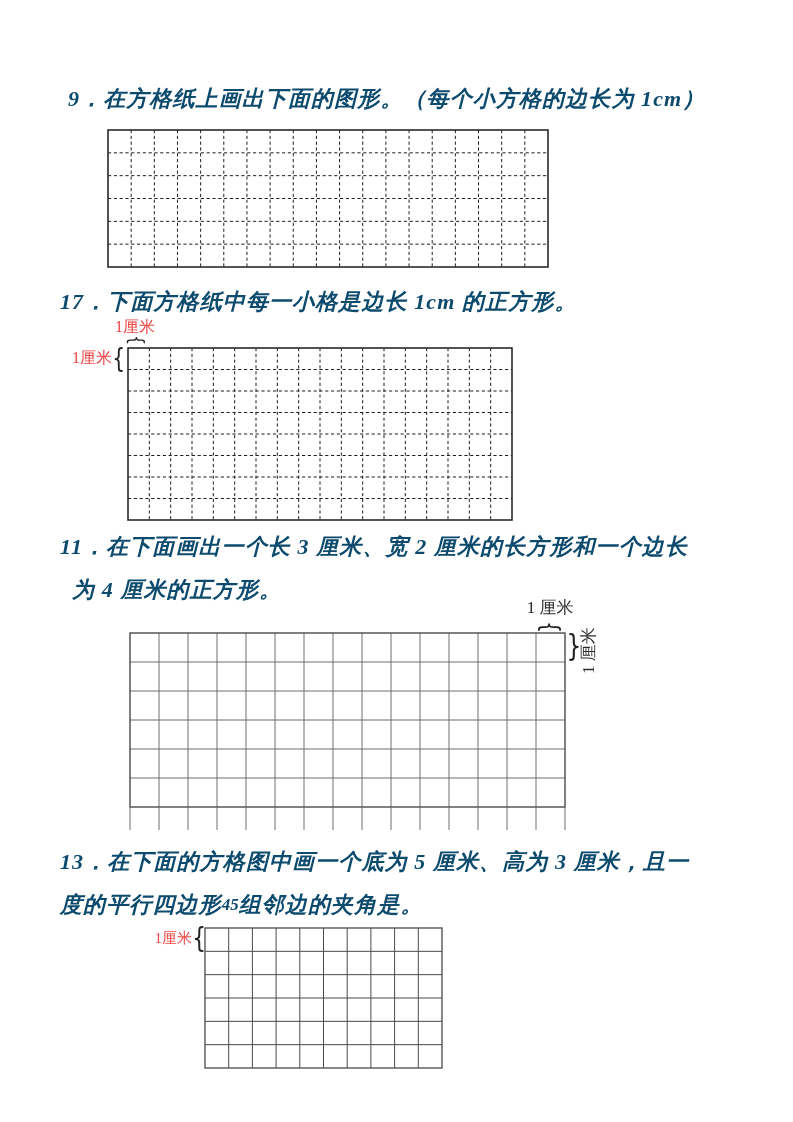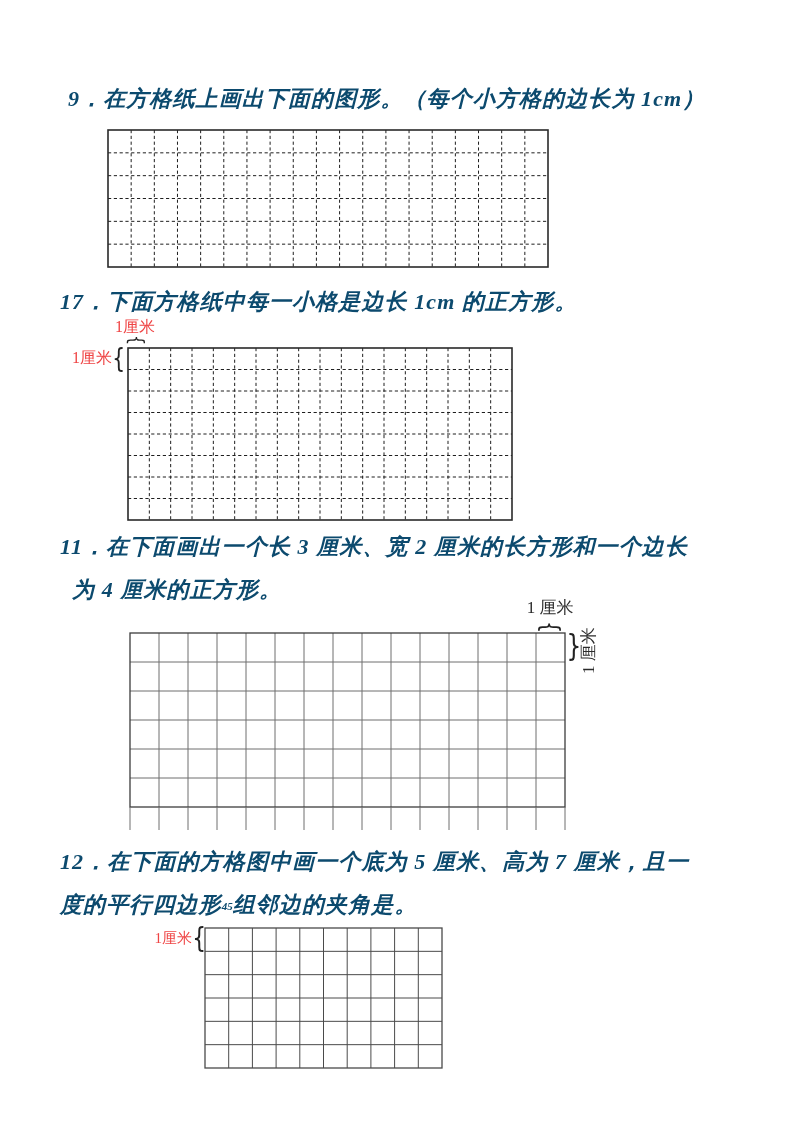--- a/index.html
+++ b/index.html
@@ -5,21 +5,21 @@
   html,body{margin:0;padding:0;}
   body{
     width:793px;height:1122px;position:relative;background:#ffffff;overflow:hidden;
     font-family:"Liberation Serif","DejaVu Serif",serif;color:#0a0a0a;
   }
   .abs{position:absolute;}
   .ptext{
     font-size:22px;font-weight:600;letter-spacing:1.1px;white-space:nowrap;
     color:#0c4a6e;line-height:30px;font-style:italic;
   }
-  .small-num{font-size:11px;letter-spacing:0;vertical-align:2px;}
+  .small-num{font-size:17px;letter-spacing:0;vertical-align:2px;}
   svg.grid{position:absolute;display:block;}
   .unit-label{
     font-size:16px;font-weight:400;color:#ef4444;white-space:nowrap;line-height:17px;
   }
   .hand{font-weight:400;color:#2b2b2b;}
   .brace-glyph{
     font-family:"DejaVu Sans",sans-serif;color:#222;font-weight:400;
   }
   .vbrace{font-size:27px;line-height:27px;display:block;transform:scaleX(0.75);}
   .over-brace-wrap{display:flex;align-items:center;justify-content:center;overflow:visible;}
@@ -139,21 +139,21 @@
     <line x1="232" y1="174" x2="232" y2="197" stroke="#6e6e6e" stroke-width="1"></line>
     <line x1="261" y1="174" x2="261" y2="197" stroke="#6e6e6e" stroke-width="1"></line>
     <line x1="290" y1="174" x2="290" y2="197" stroke="#6e6e6e" stroke-width="1"></line>
     <line x1="319" y1="174" x2="319" y2="197" stroke="#6e6e6e" stroke-width="1"></line>
     <line x1="348" y1="174" x2="348" y2="197" stroke="#6e6e6e" stroke-width="1"></line>
     <line x1="377" y1="174" x2="377" y2="197" stroke="#6e6e6e" stroke-width="1"></line>
     <line x1="406" y1="174" x2="406" y2="197" stroke="#6e6e6e" stroke-width="1"></line>
     <line x1="435" y1="174" x2="435" y2="197" stroke="#6e6e6e" stroke-width="1"></line>
   </svg>
 
-<div class="abs ptext" style="left:60px;top:847px;">12．在下面的方格图中画一个底为 5 厘米、高为 7 厘米，且一</div>
+<div class="abs ptext" style="left:60px;top:847px;">13．在下面的方格图中画一个底为 5 厘米、高为 3 厘米，且一</div>
 <div class="abs ptext" style="left:60px;top:890px;"><span>度的平行四边形</span><span class="small-num">45</span><span>组邻边的夹角是。</span></div>
 
 <div class="abs unit-label right" style="left:146px;top:930px;width:46px;font-size:15px;">1厘米</div>
 <div class="abs brace-glyph vbrace" style="left:190px;top:924px;font-size:29px;line-height:29px;">{</div>
 <svg class="grid" width="239" height="142" viewBox="-1 -1 239 142" style="left: 204px; top: 927px;">
     <line x1="23.7" y1="0" x2="23.7" y2="140" stroke="#4a4a4a" stroke-width="1"></line>
     <line x1="47.4" y1="0" x2="47.4" y2="140" stroke="#4a4a4a" stroke-width="1"></line>
     <line x1="71.1" y1="0" x2="71.1" y2="140" stroke="#4a4a4a" stroke-width="1"></line>
     <line x1="94.8" y1="0" x2="94.8" y2="140" stroke="#4a4a4a" stroke-width="1"></line>
     <line x1="118.5" y1="0" x2="118.5" y2="140" stroke="#4a4a4a" stroke-width="1"></line>

